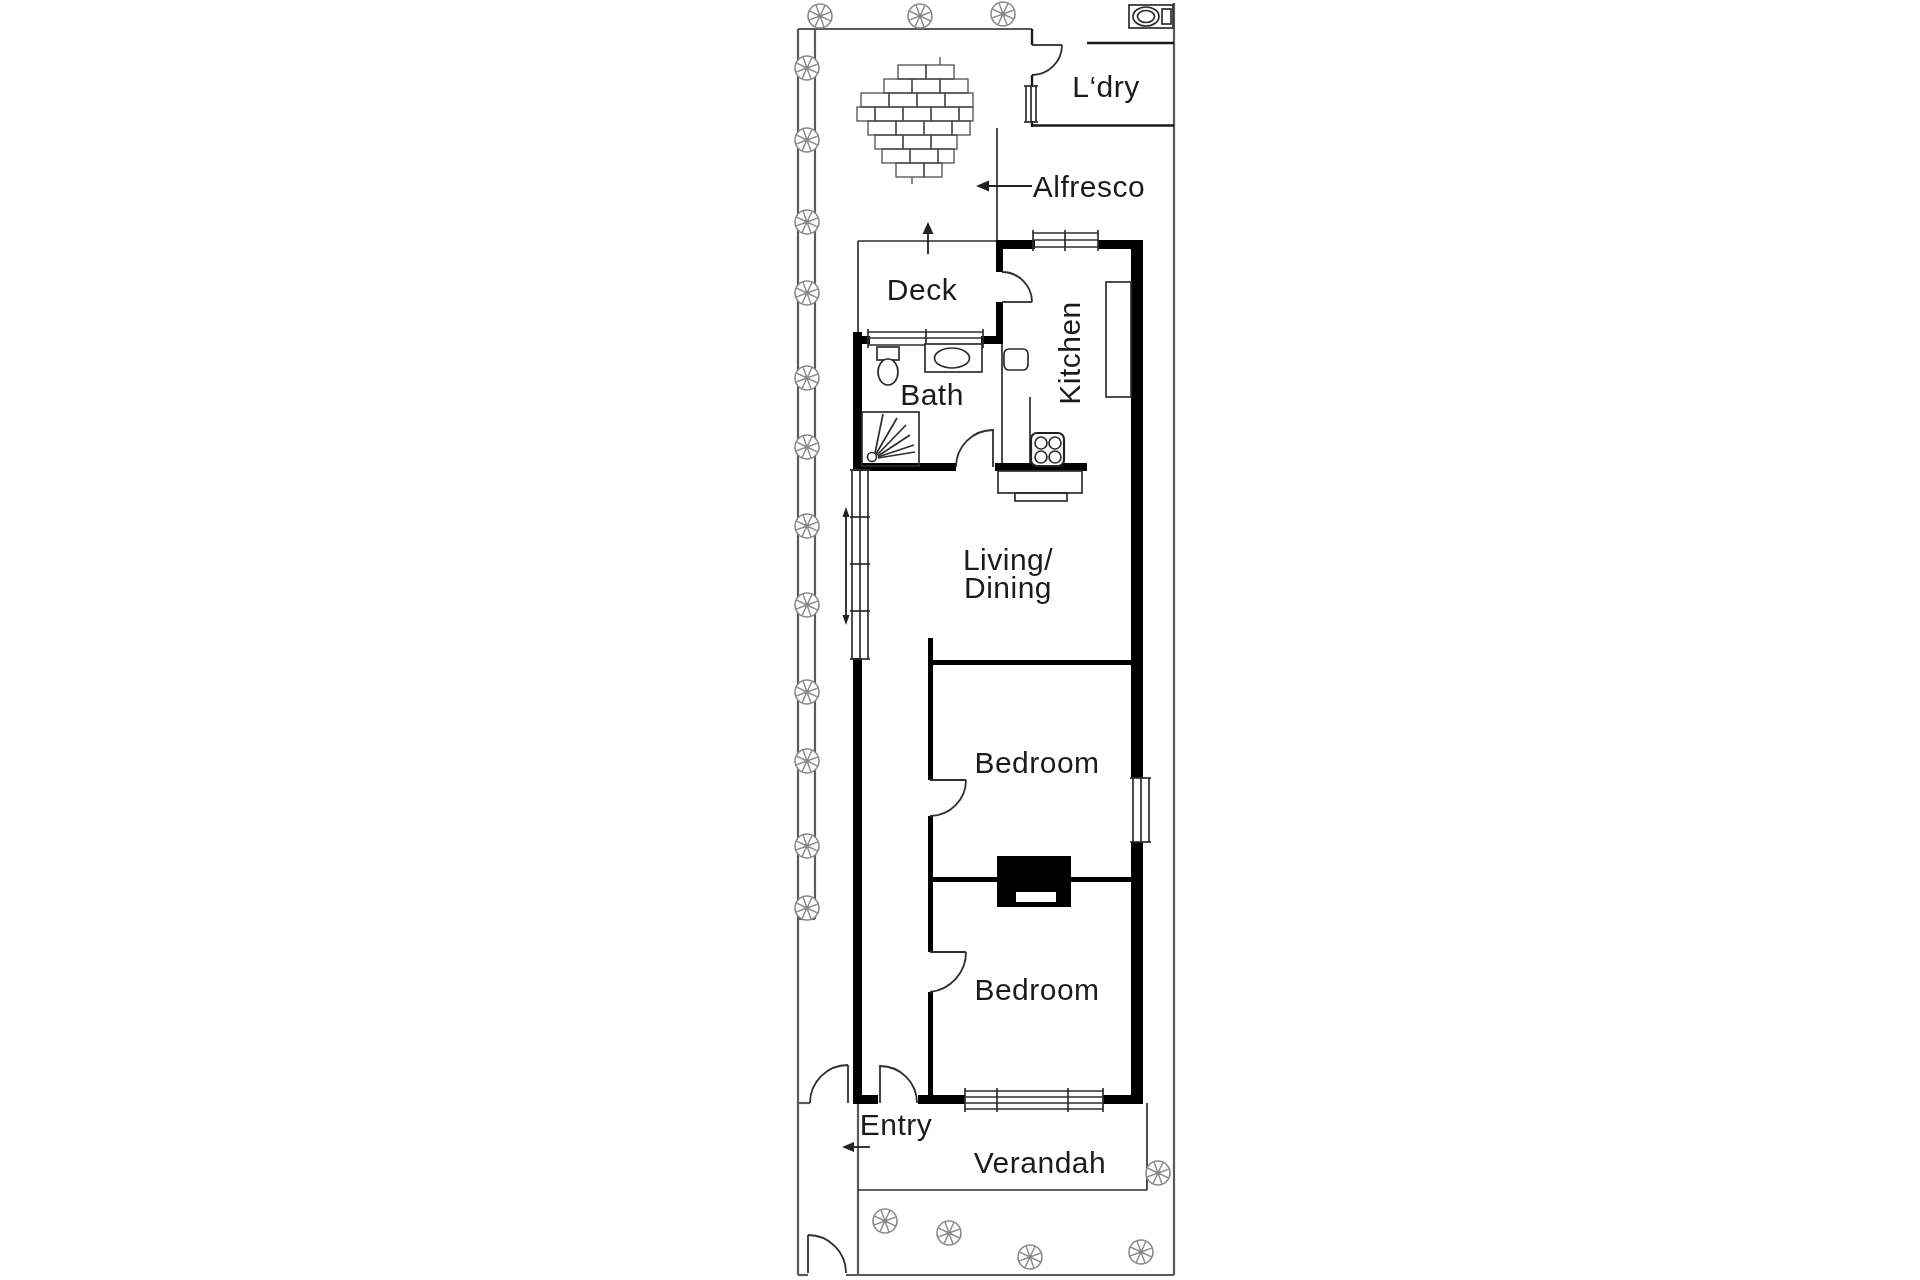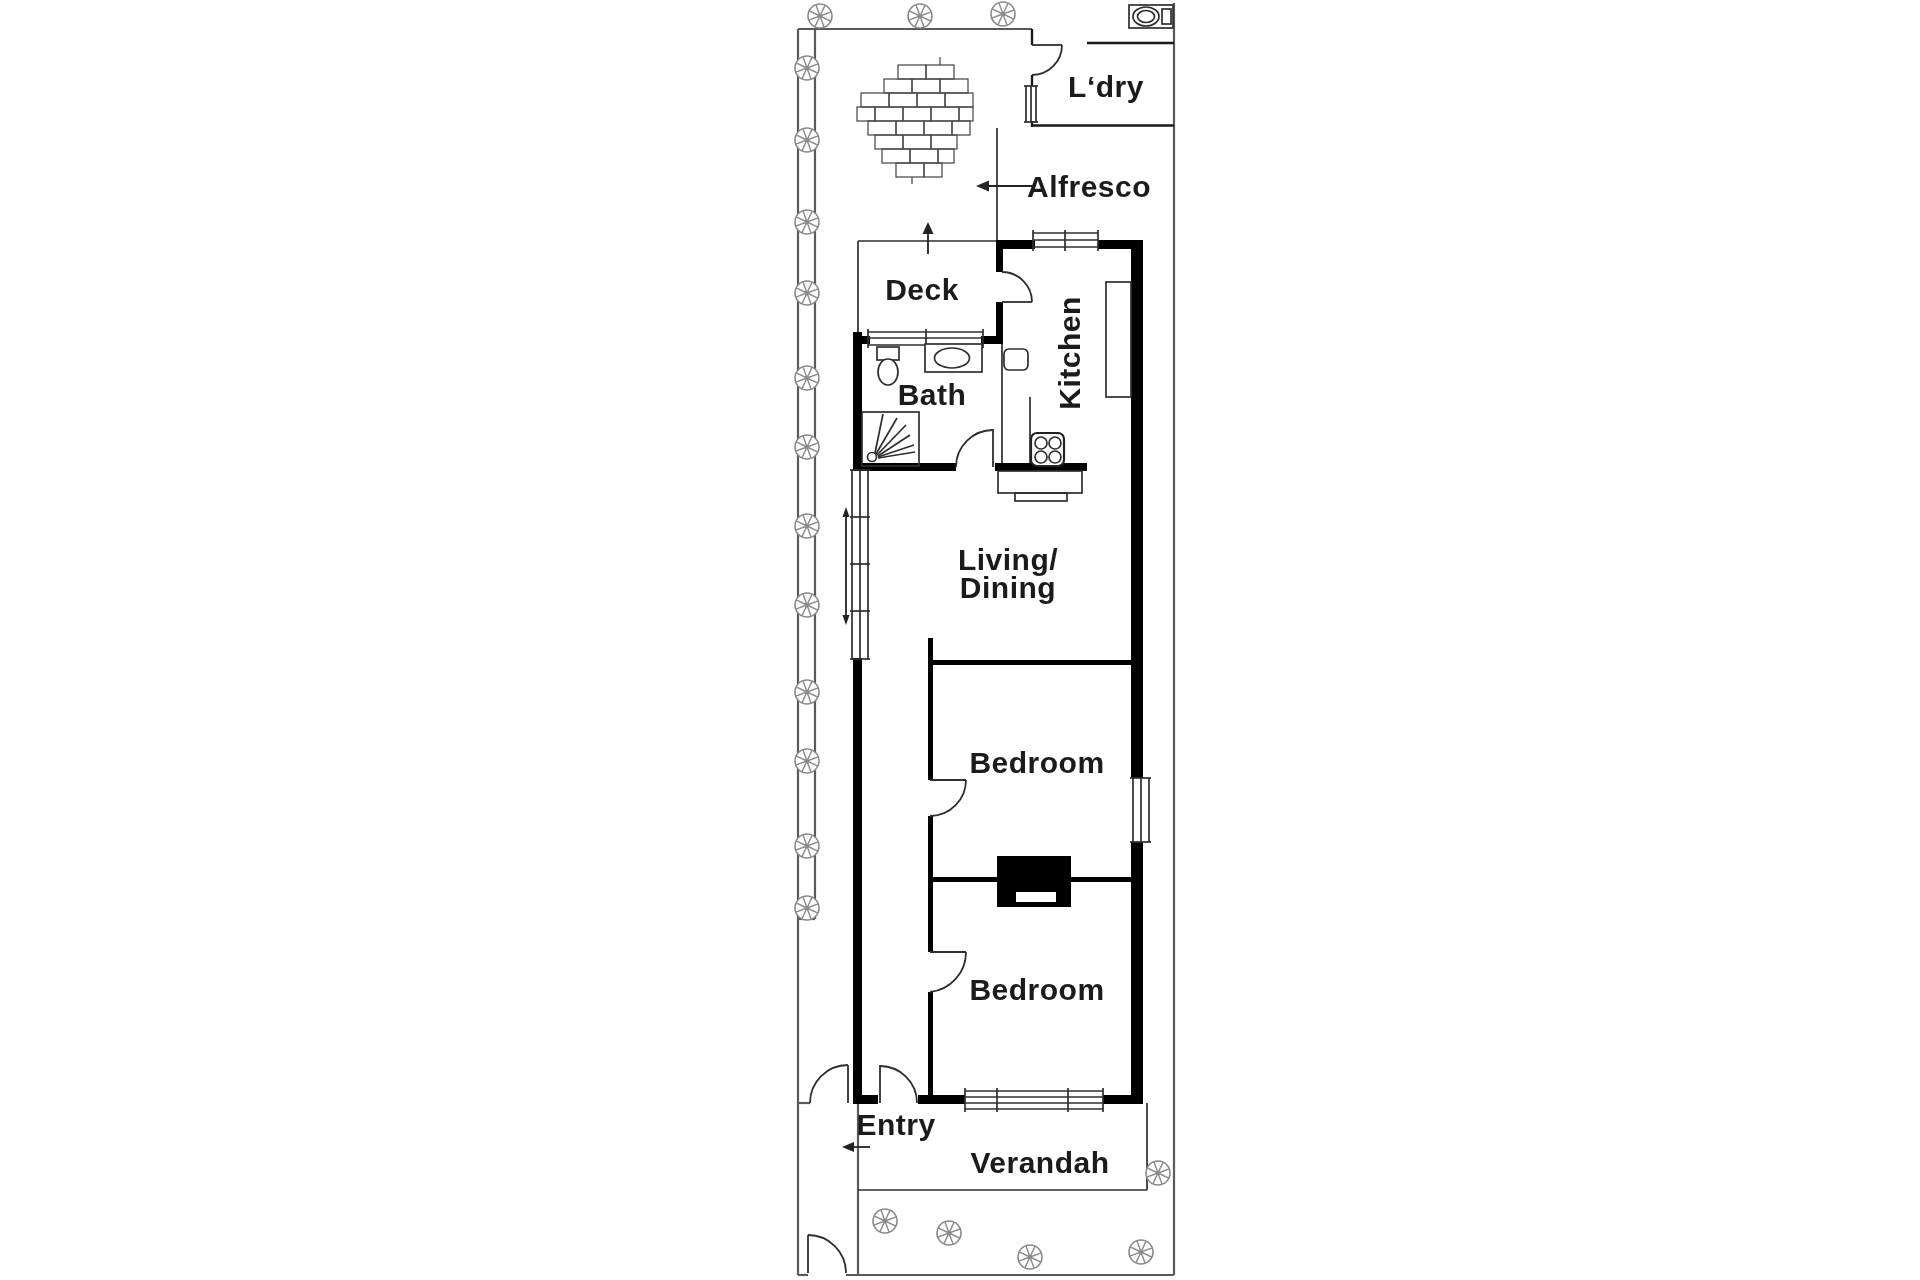--- a/index.html
+++ b/index.html
@@ -1,17 +1,17 @@
 <!DOCTYPE html>
 <html><head>
 <meta charset="utf-8">
 <style>
   html,body{margin:0;padding:0;background:#ffffff;}
   .canvas{position:relative;width:1668px;height:1280px;background:#ffffff;overflow:hidden;
-          font-family:"Liberation Sans", sans-serif;font-weight:bold;}
+          font-family:"Liberation Sans", sans-serif;}
   svg{position:absolute;left:0;top:0;}
   text{font-family:"Liberation Sans", sans-serif;font-size:30px;fill:#1b1b1b;letter-spacing:0.5px;}
   .fence{stroke:#5a5a5a;stroke-width:2.2;fill:none;}
   .thin{stroke:#2e2e2e;stroke-width:1.7;fill:none;}
   .ldry{stroke:#1a1a1a;stroke-width:2.4;fill:none;}
   .wall{fill:#000000;}
   .fix{stroke:#2e2e2e;stroke-width:1.7;fill:#ffffff;}
   .fixl{stroke:#2e2e2e;stroke-width:1.7;fill:none;}
   .brick{stroke:#4f4f4f;stroke-width:1.3;fill:none;}
   .arrow{stroke:#222222;stroke-width:1.8;fill:none;}

